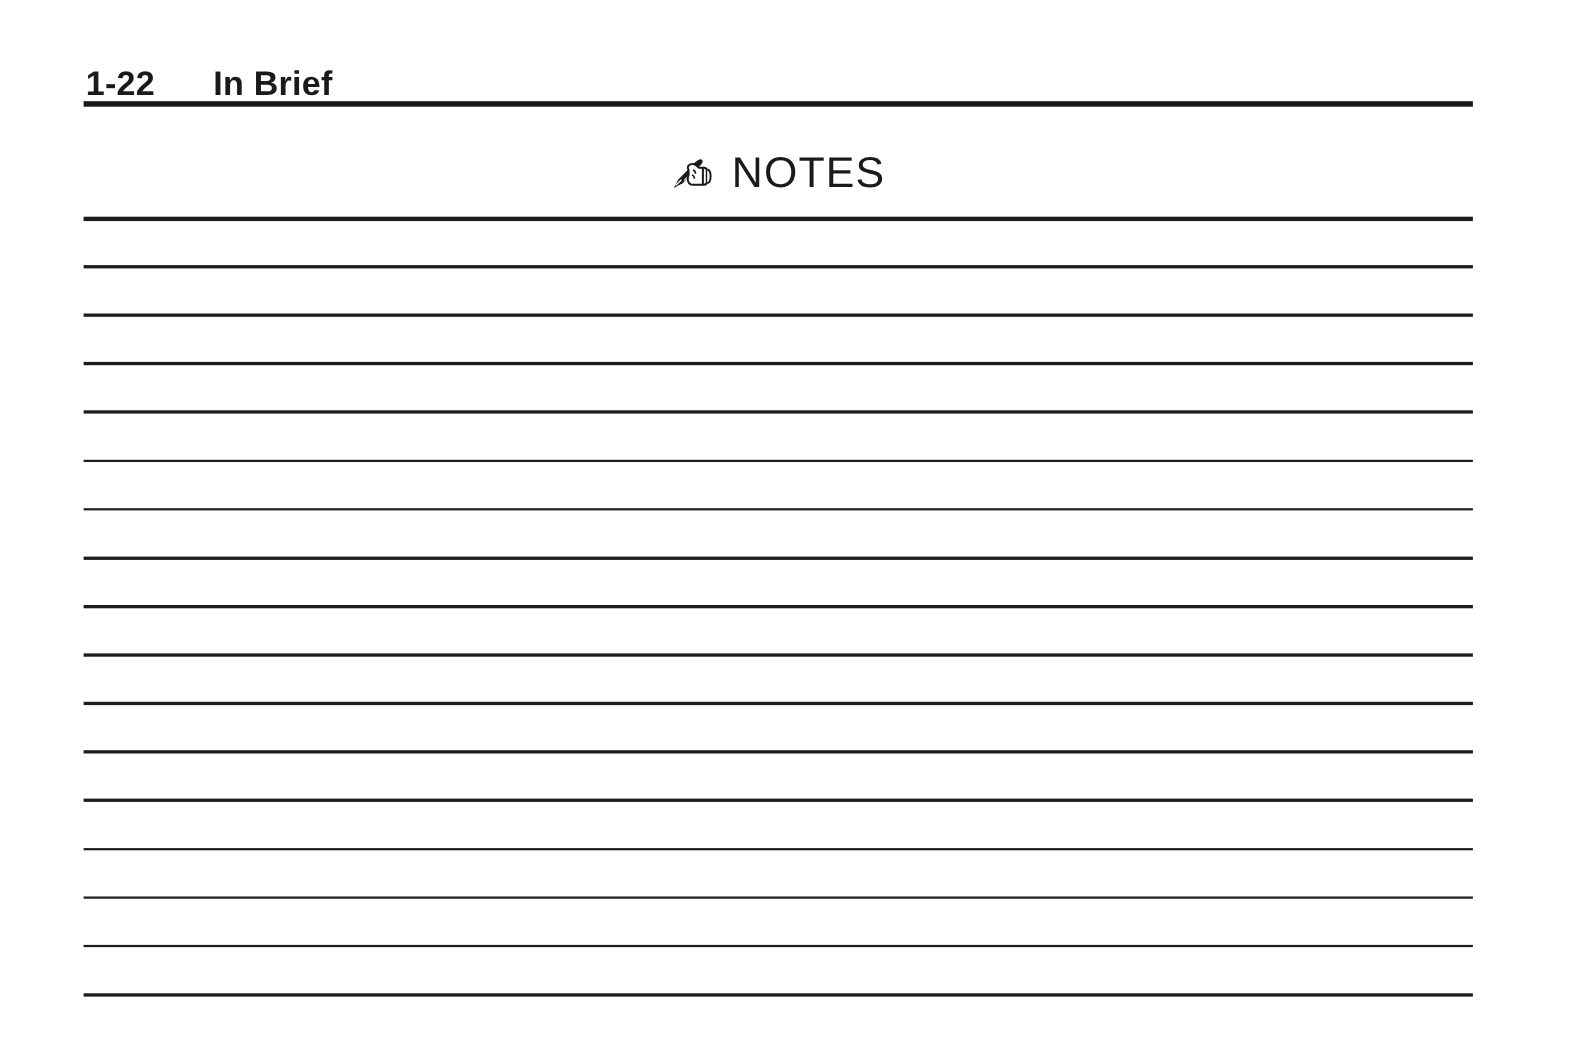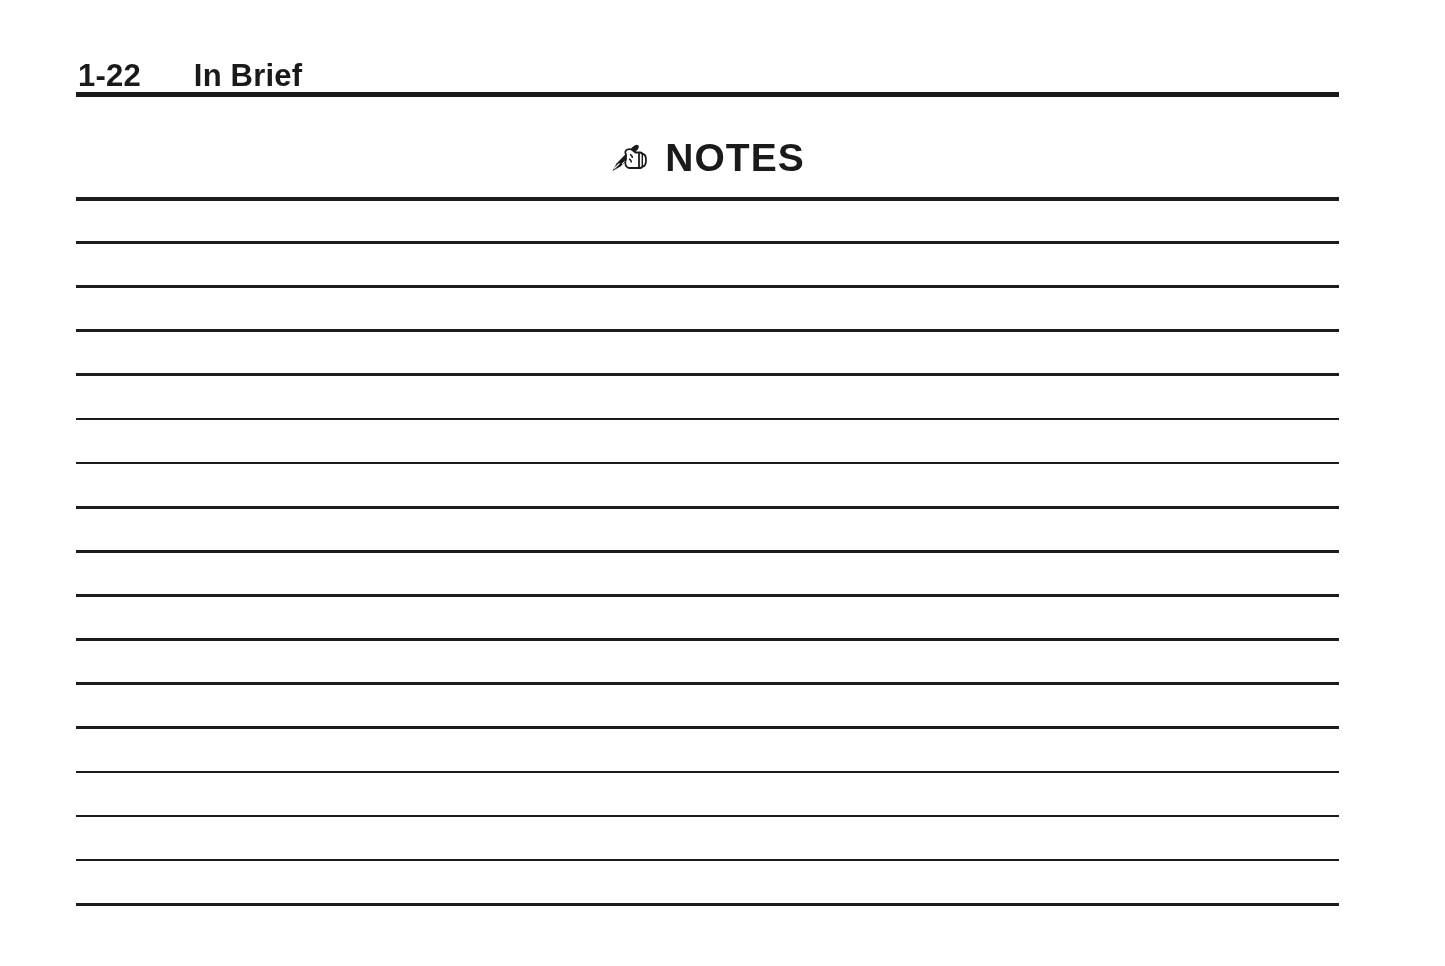--- a/index.html
+++ b/index.html
@@ -40,21 +40,21 @@
     position: absolute;
     left: 76px;
     top: 134px;
     width: 1263px;
     height: 48px;
     display: flex;
     justify-content: center;
     align-items: center;
     gap: 17px;
     font-size: 39px;
-    font-weight: bold;
+    font-weight: normal;
     letter-spacing: 1px;
   }
   .notes-heading .icon-wrap {
     display: inline-flex;
     align-items: center;
   }
   .ruled-lines {
     position: absolute;
     left: 76px;
     top: 197px;

